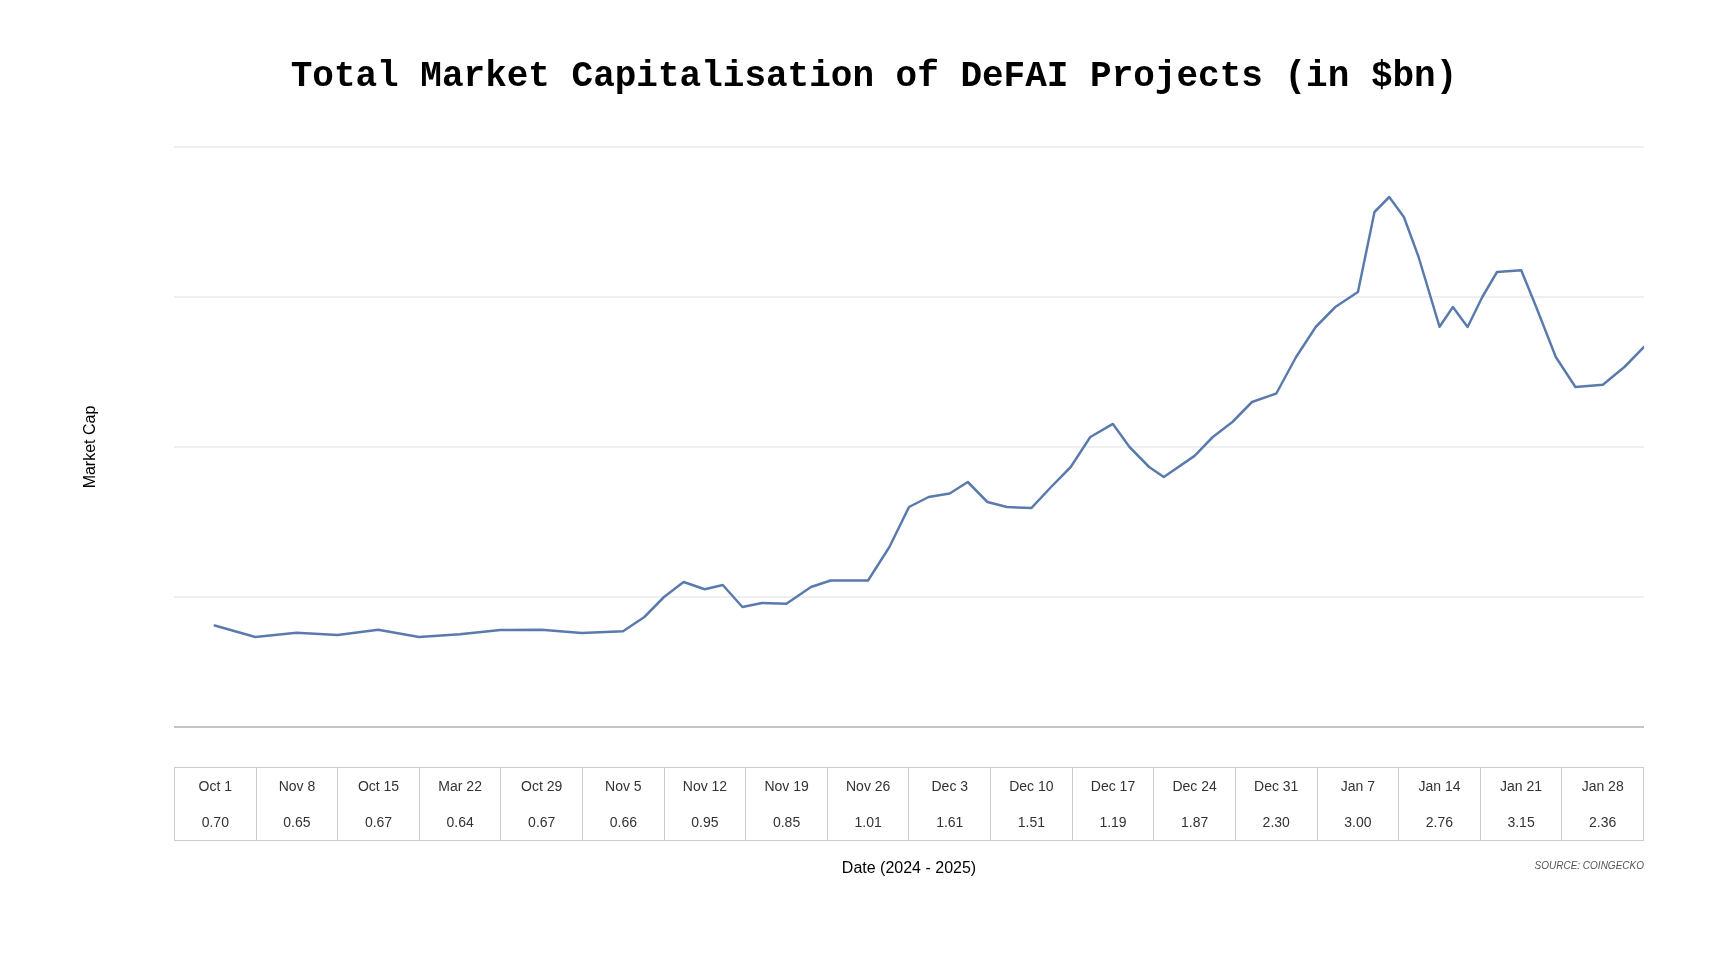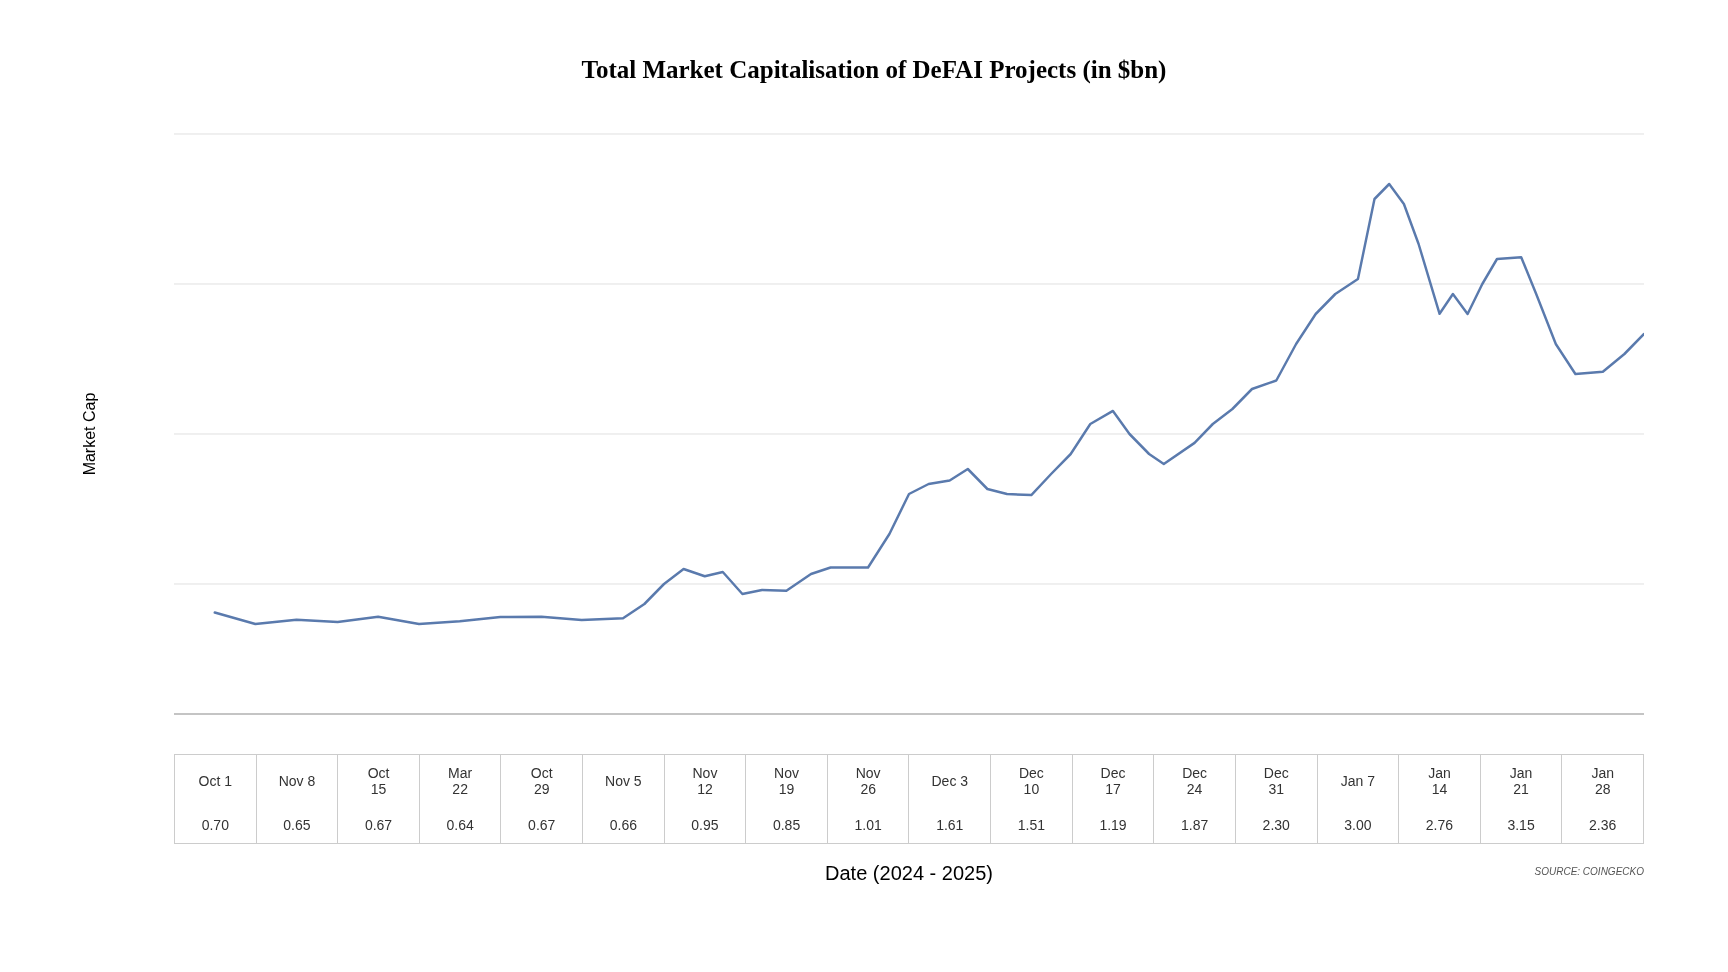--- a/index.html
+++ b/index.html
@@ -14,24 +14,24 @@
       justify-content: center;
     }
     .chart-container {
       width: 1680px;
       height: 940px;
       position: relative;
       padding: 40px 60px 120px 80px;
     }
     .chart-title {
       text-align: center;
-      font-size: 25px;
+      font-size: 36px;
       font-weight: bold;
       margin-bottom: 30px;
-      font-family: Liberation Serif, serif;
+      font-family: Liberation Mono, monospace;
     }
     .y-axis-label {
       position: absolute;
       left: -55px;
       top: 50%;
       transform: translateY(-50%) rotate(-90deg);
       font-size: 16px;
       font-family: 'Arial', sans-serif;
       white-space: nowrap;
     }
@@ -40,36 +40,36 @@
     }
     .date-table {
       width: 100%;
       border-collapse: collapse;
       font-family: 'Arial', sans-serif;
       font-size: 14px;
     }
     .date-table td {
       border: 1px solid #ccc;
       text-align: center;
-      padding: 10px 20px;
+      padding: 10px 4px;
       width: 5.55%;
     }
     .date-table tr.date-row td {
       font-size: 14px;
       color: #333;
       border-bottom: none;
     }
     .date-table tr.value-row td {
       font-size: 14px;
       color: #333;
       border-top: none;
     }
     .x-axis-label {
       text-align: center;
-      font-size: 20px;
+      font-size: 16px;
       font-family: 'Arial', sans-serif;
       margin-top: 10px;
     }
     .source-label {
       text-align: right;
       font-size: 10px;
       font-family: 'Arial', sans-serif;
       font-style: italic;
       color: #555;
       margin-top: 5px;

